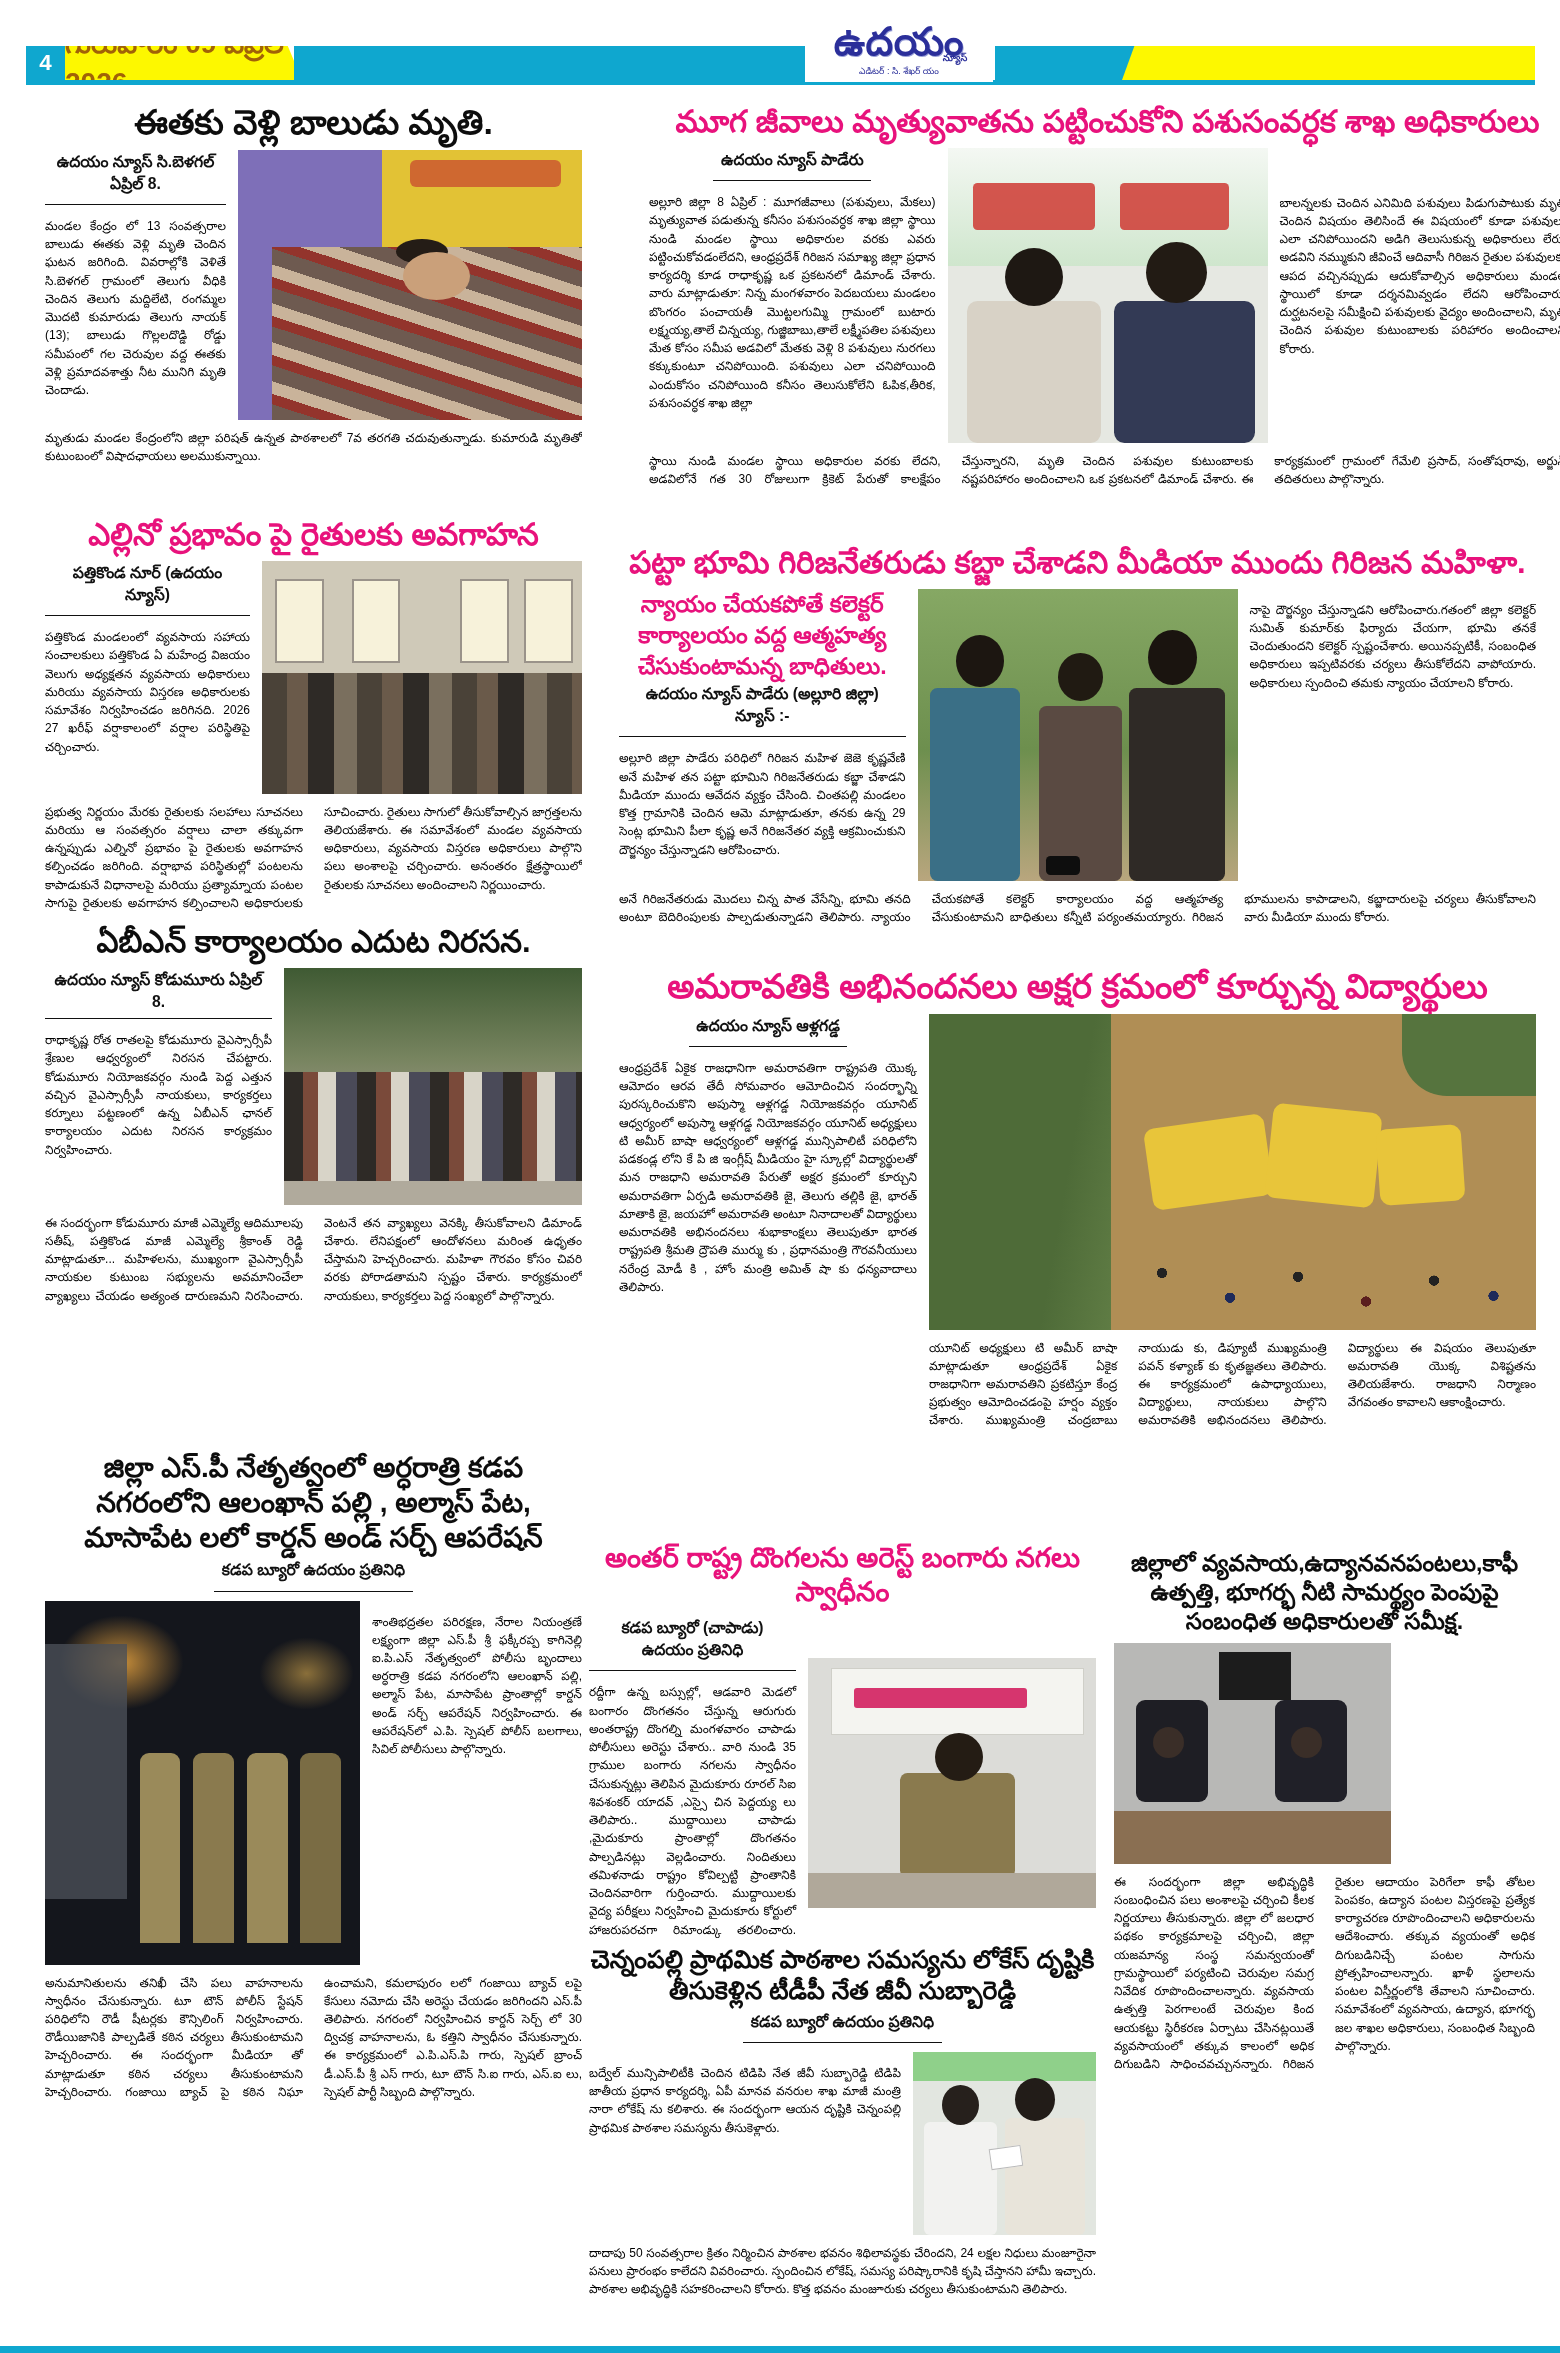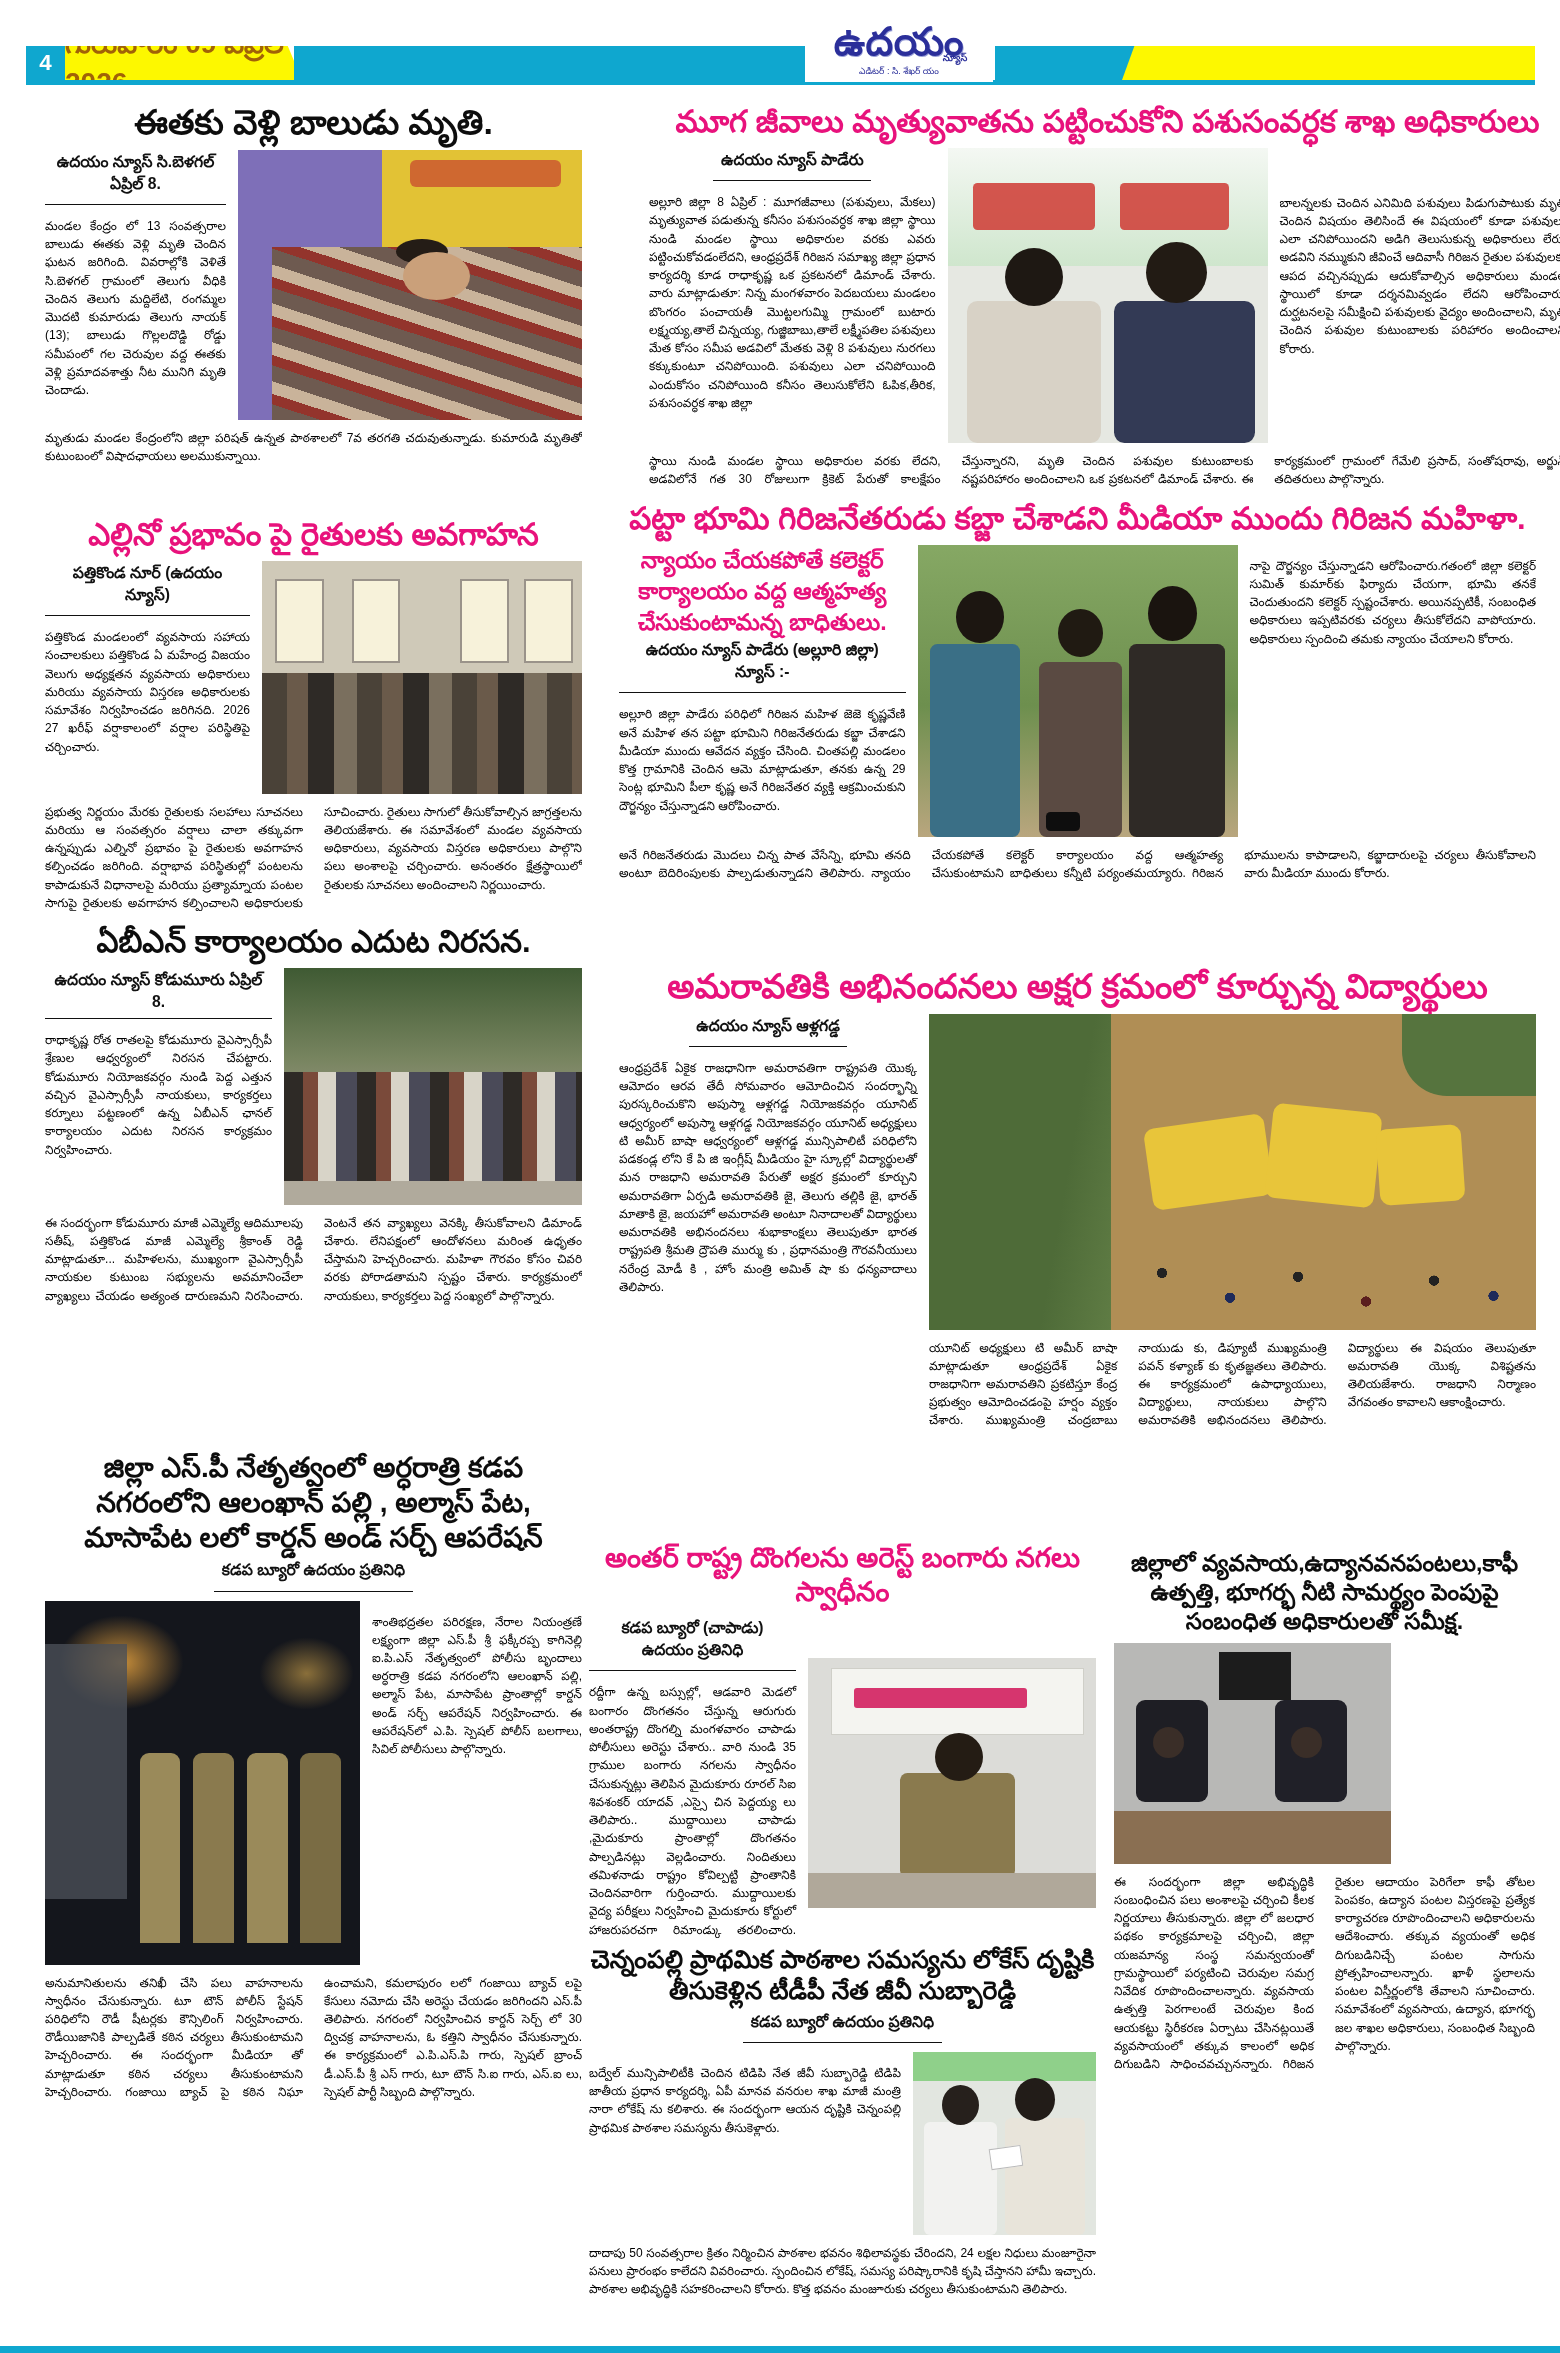--- a/index.html
+++ b/index.html
@@ -224,21 +224,21 @@
         <div class="h1"></div>
         <div class="h2"></div>
       </div>
       <div class="col" style="padding-top:34px;">
         <p class="bt">బాలన్నలకు చెందిన ఎనిమిది పశువులు పిడుగుపాటుకు మృతి చెందిన విషయం తెలిసిందే ఈ విషయంలో కూడా పశువులు ఎలా చనిపోయిందని అడిగి తెలుసుకున్న అధికారులు లేరు. అడవిని నమ్ముకుని జీవించే ఆదివాసీ గిరిజన రైతుల పశువులకు ఆపద వచ్చినప్పుడు ఆదుకోవాల్సిన అధికారులు మండల స్థాయిలో కూడా దర్శనమివ్వడం లేదని ఆరోపించారు. దుర్ఘటనలపై సమీక్షించి పశువులకు వైద్యం అందించాలని, మృతి చెందిన పశువుల కుటుంబాలకు పరిహారం అందించాలని కోరారు.</p>
       </div>
     </div>
     <p class="bt mt c3">స్థాయి నుండి మండల స్థాయి అధికారుల వరకు లేదని, అడవిలోనే గత 30 రోజులుగా క్రికెట్ పేరుతో కాలక్షేపం చేస్తున్నారని, మృతి చెందిన పశువుల కుటుంబాలకు నష్టపరిహారం అందించాలని ఒక ప్రకటనలో డిమాండ్ చేశారు. ఈ కార్యక్రమంలో గ్రామంలో గేమేలి ప్రసాద్, సంతోషరావు, అర్జున్ తదితరులు పాల్గొన్నారు.</p>
   </article>
 
-  <article class="art" style="left:619px;top:500px;width:917px;height:438px;">
+  <article class="art" style="left:619px;top:544px;width:917px;height:438px;">
     <h1 class="hl hl-pink" style="font-size:31px;">పట్టా భూమి గిరిజనేతరుడు కబ్జా చేశాడని మీడియా ముందు గిరిజన మహిళా.</h1>
     <div class="row">
       <div class="col">
         <div class="subhead" style="font-size:23px;">న్యాయం చేయకపోతే కలెక్టర్ కార్యాలయం వద్ద ఆత్మహత్య చేసుకుంటామన్న బాధితులు.</div>
         <div class="byline">ఉదయం న్యూస్ పాడేరు (అల్లూరి జిల్లా) న్యూస్ :-</div>
         <p class="bt">అల్లూరి జిల్లా పాడేరు పరిధిలో గిరిజన మహిళ జెజె కృష్ణవేణి అనే మహిళ తన పట్టా భూమిని గిరిజనేతరుడు కబ్జా చేశాడని మీడియా ముందు ఆవేదన వ్యక్తం చేసింది. చింతపల్లి మండలం కొత్త గ్రామానికి చెందిన ఆమె మాట్లాడుతూ, తనకు ఉన్న 29 సెంట్ల భూమిని పీలా కృష్ణ అనే గిరిజనేతర వ్యక్తి ఆక్రమించుకుని దౌర్జన్యం చేస్తున్నాడని ఆరోపించారు.</p>
       </div>
       <div class="ph ph-a4" style="width:320px;height:292px;">
         <div class="b1"></div>
         <div class="b2"></div>

